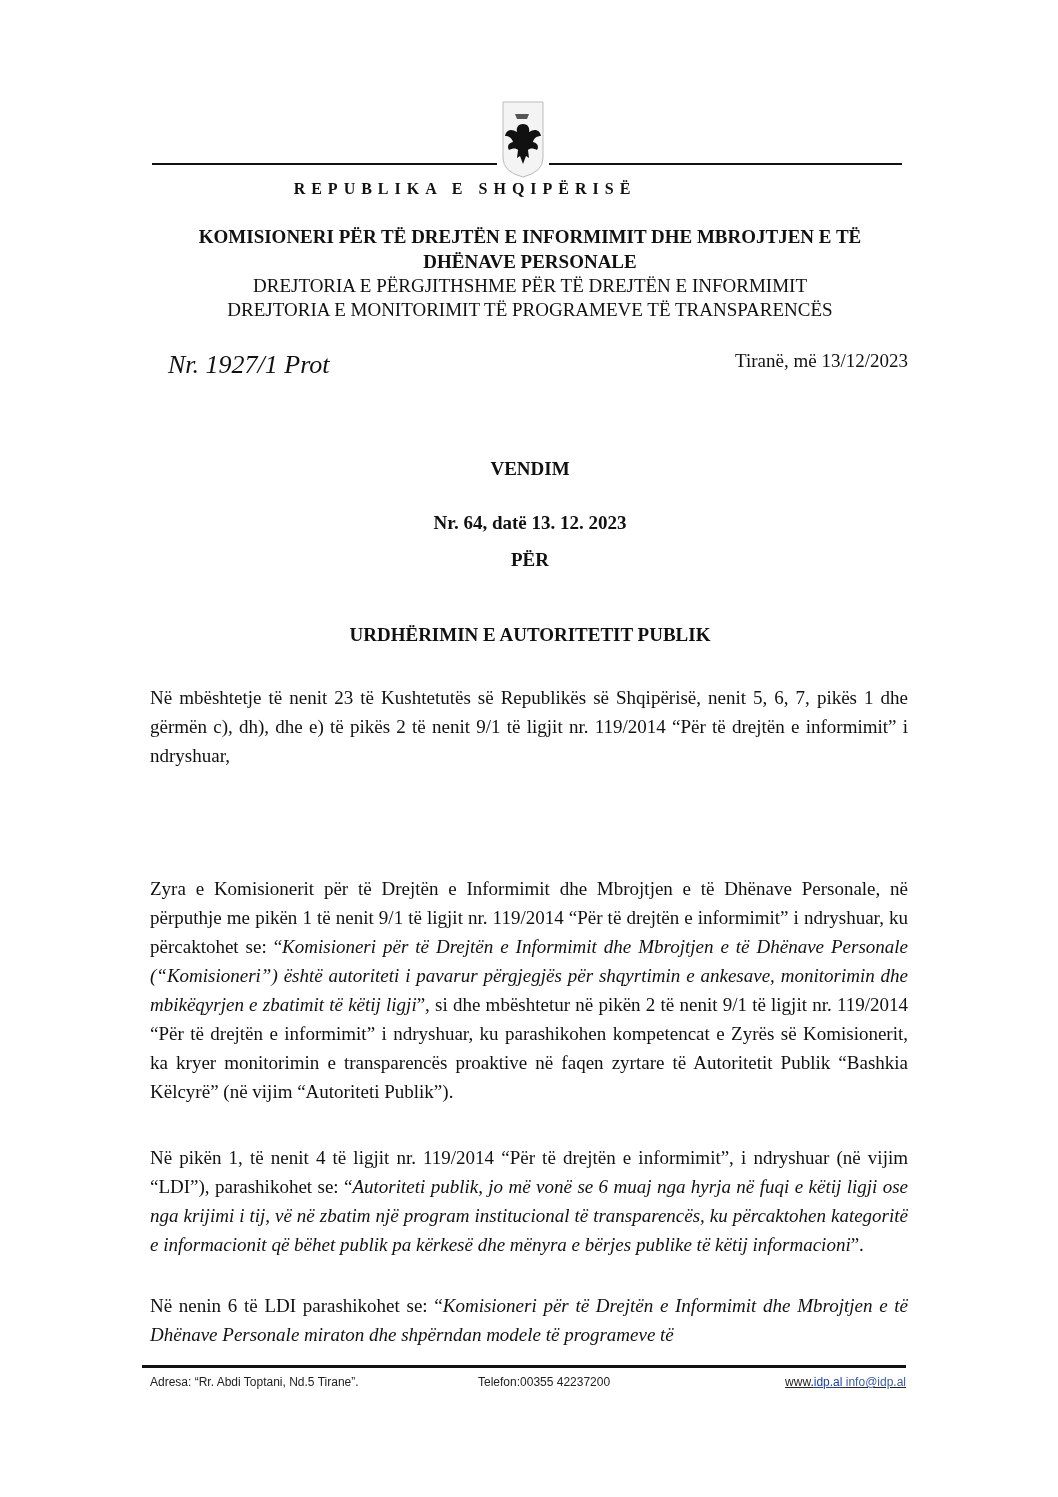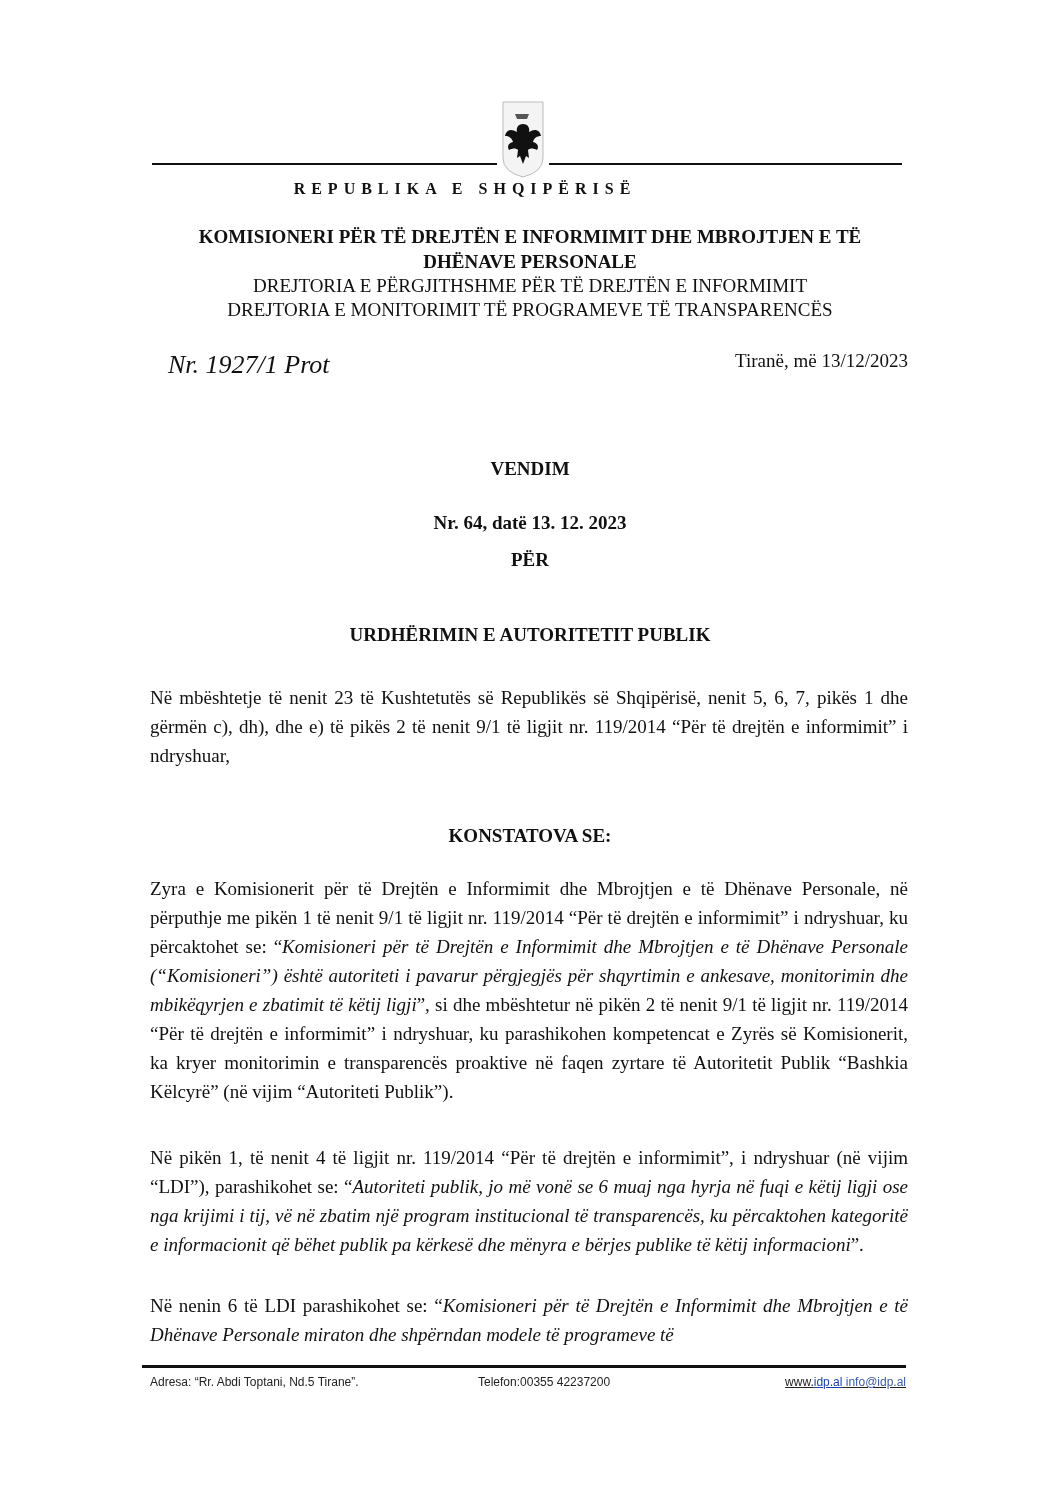--- a/index.html
+++ b/index.html
@@ -54,21 +54,20 @@
   <div class="meta-left">Nr. 1927/1 Prot</div>
   <div class="meta-right">Tiranë, më 13/12/2023</div>
 
   <div class="center b" style="top:456px;">VENDIM</div>
   <div class="center b" style="top:490px;margin-top:20px;">Nr. 64, datë 13. 12. 2023</div>
   <div class="center b" style="top:547px;">PËR</div>
   <div class="center b" style="top:622px;">URDHËRIMIN E AUTORITETIT PUBLIK</div>
 
   <div class="para" style="top:683px;">Në mbështetje të nenit 23 të Kushtetutës së Republikës së Shqipërisë, nenit 5, 6, 7, pikës 1 dhe gërmën c), dh), dhe e) të pikës 2 të nenit 9/1 të ligjit nr. 119/2014 “Për të drejtën e informimit” i ndryshuar,</div>
 
-  <div class="center b" style="top:823px;">KONSTATOVA SE:</div>
 
   <div class="para" style="top:874px;"><span>Zyra e Komisionerit për të Drejtën e Informimit dhe Mbrojtjen e të Dhënave Personale, në përputhje me pikën 1 të nenit 9/1 të ligjit nr. 119/2014 “Për të drejtën e informimit” i ndryshuar,  ku përcaktohet se: “</span><i>Komisioneri për të Drejtën e Informimit dhe Mbrojtjen e të Dhënave Personale (“Komisioneri”) është autoriteti i pavarur përgjegjës për shqyrtimin e ankesave, monitorimin dhe mbikëqyrjen e zbatimit të këtij ligji</i><span>”, si dhe mbështetur në pikën 2 të nenit 9/1 të ligjit nr. 119/2014 “Për të drejtën e informimit” i ndryshuar, ku parashikohen kompetencat e Zyrës së Komisionerit, ka kryer monitorimin e transparencës proaktive në faqen zyrtare të Autoritetit Publik “Bashkia Këlcyrë” (në vijim “Autoriteti Publik”).</span></div>
 
   <div class="para" style="top:1143px;"><span>Në pikën 1, të nenit 4 të ligjit nr. 119/2014 “Për të drejtën e informimit”, i ndryshuar (në vijim “LDI”), parashikohet se: “</span><i>Autoriteti publik, jo më vonë se 6 muaj nga hyrja në fuqi e këtij ligji ose nga krijimi i tij, vë në zbatim një program institucional të transparencës, ku përcaktohen kategoritë e informacionit që bëhet publik pa kërkesë dhe mënyra e bërjes publike të këtij informacioni</i><span>”.</span></div>
 
   <div class="para" style="top:1291px;"><span>Në nenin 6 të LDI parashikohet se: “</span><i>Komisioneri për të Drejtën e Informimit dhe Mbrojtjen e të Dhënave Personale miraton dhe shpërndan modele të programeve të</i></div>
 
   <div class="footer-line"></div>
   <div class="footer f-addr">Adresa: “Rr. Abdi Toptani, Nd.5 Tirane”.</div>
   <div class="footer f-tel">Telefon:00355 42237200</div>

